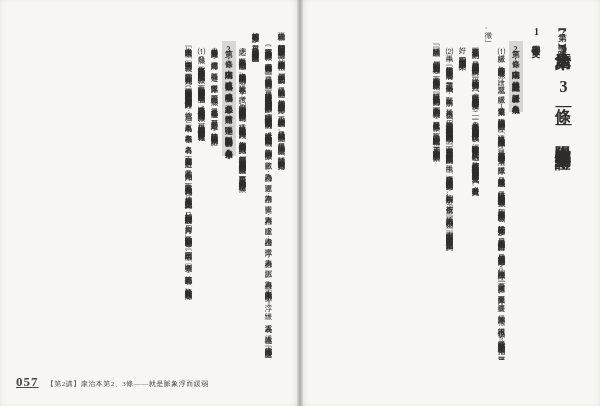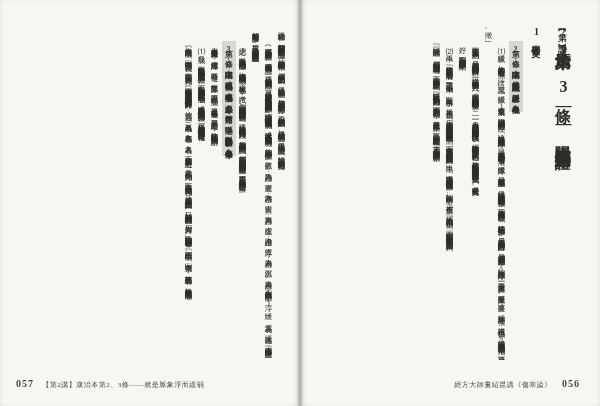--- a/index.html
+++ b/index.html
@@ -61,21 +61,21 @@
     font-size:7.8px;
     padding:3px 2.5px;
   }
   .footer{
     position:absolute;bottom:16px;
     font-size:7px;color:#4a4843;letter-spacing:0.5px;
     white-space:nowrap;
   }
   .footer-left{left:16px;}
   .footer-right{right:20px;}
-  .pageno{font-size:10px;font-weight:bold;letter-spacing:1px;}
+  .pageno{font-size:13px;font-weight:bold;letter-spacing:1px;text-decoration:underline;}
   .footer-left .pageno{margin-right:6px;}
   .footer-right .pageno{margin-left:8px;}
 </style>
 </head>
 <body>
 
 <div class="canvas">
 
   <section class="page page-left">
     <div class="vtext">
@@ -89,20 +89,16 @@
     </footer>
   </section>
 
   <section class="page page-right">
     <div class="vtext">
       <h1 class="doc-title"><span class="lecture-label">【第2講】</span><span>康治本第2、3條——太陽中風傷寒提綱證</span></h1>
       <h2 class="section-heading"><span class="section-number">1</span><span>學習條文</span></h2>
       <p class="condition"><span class="shade">第2條:太陽病,發熱汗出惡風,脈緩者,名為中風。</span></p>
       <div class="plist"><p>⑴脈緩:條文中的症狀有發熱、汗出、惡風、脈緩,若連繫第1條太陽病提綱脈證的「脈浮」,這條「脈緩」就應該是脈浮緩,這是《傷寒論》常用的一種省略筆法。脈浮緩,就是脈象浮而緩弱,這是診斷太陽病桂枝湯證最為重要的依據,正如遠藤教授所說的那樣:「桂枝湯的條文很多,但是其中有兩個是方證的眼目,是我們使用這張方的抓手,比如說『脈浮緩』,一定要摸脈搏,脈象要浮、要緩,緩之如琴弦,跳得也不快,『脈浮緩』『脈浮弱』都是一個指徵,這是第一個指徵。」</p><p>在這裡我要插一句話,就是黃煌教授把經方醫學的傳授講授,從一種不規範的傳授方式,改變成為可正式進行課堂教學的專業技術。二○一六年十月十六日他出任南京中醫藥大學國際經方學院院長以後,經方醫學教育的工作更是走上了正式的軌道。黃煌教授對於經方醫學在現代社會的傳承與發展所做的工作成就偉大,必將載入史冊。</p><p>好,再回到我們講課的話題上來。</p><p>⑵中風:條文裡除了「太陽病」這一病名外,又出現了一個「中風」,即被風所中,被風所傷,用「中風」這個病理概念的名稱去形容外感熱病病種中比較輕淺的一種病,而「傷寒」之名則是形容另一種比較嚴重的病證。「中風」、「傷寒」這樣的構詞方法在古代是很常見的,比如被劍所中、被刀所傷,就稱之為「中劍傷刀」,「中劍傷刀」與「中風傷寒」中的「中」與「傷」都是動詞。</p><p>「脈緩」的「緩」,我們有時候都會認為是遲緩,而在這條條文中則應該是鬆緩,「脈緩」與「脈緊」是相對應的。下面要講到的傷寒,其脈象就是浮緊,而中風的脈象比較鬆緩。有人用了一個比喻來說明脈象的緊</p></div>
     </div>
-    <footer class="footer footer-right">
-      <span>經方大師婁紹昆講《傷寒論》</span>
-      <span class="pageno">056</span>
-    </footer>
   </section>
 
   <div class="gutter"></div>
 </div>
 
 </body></html>

